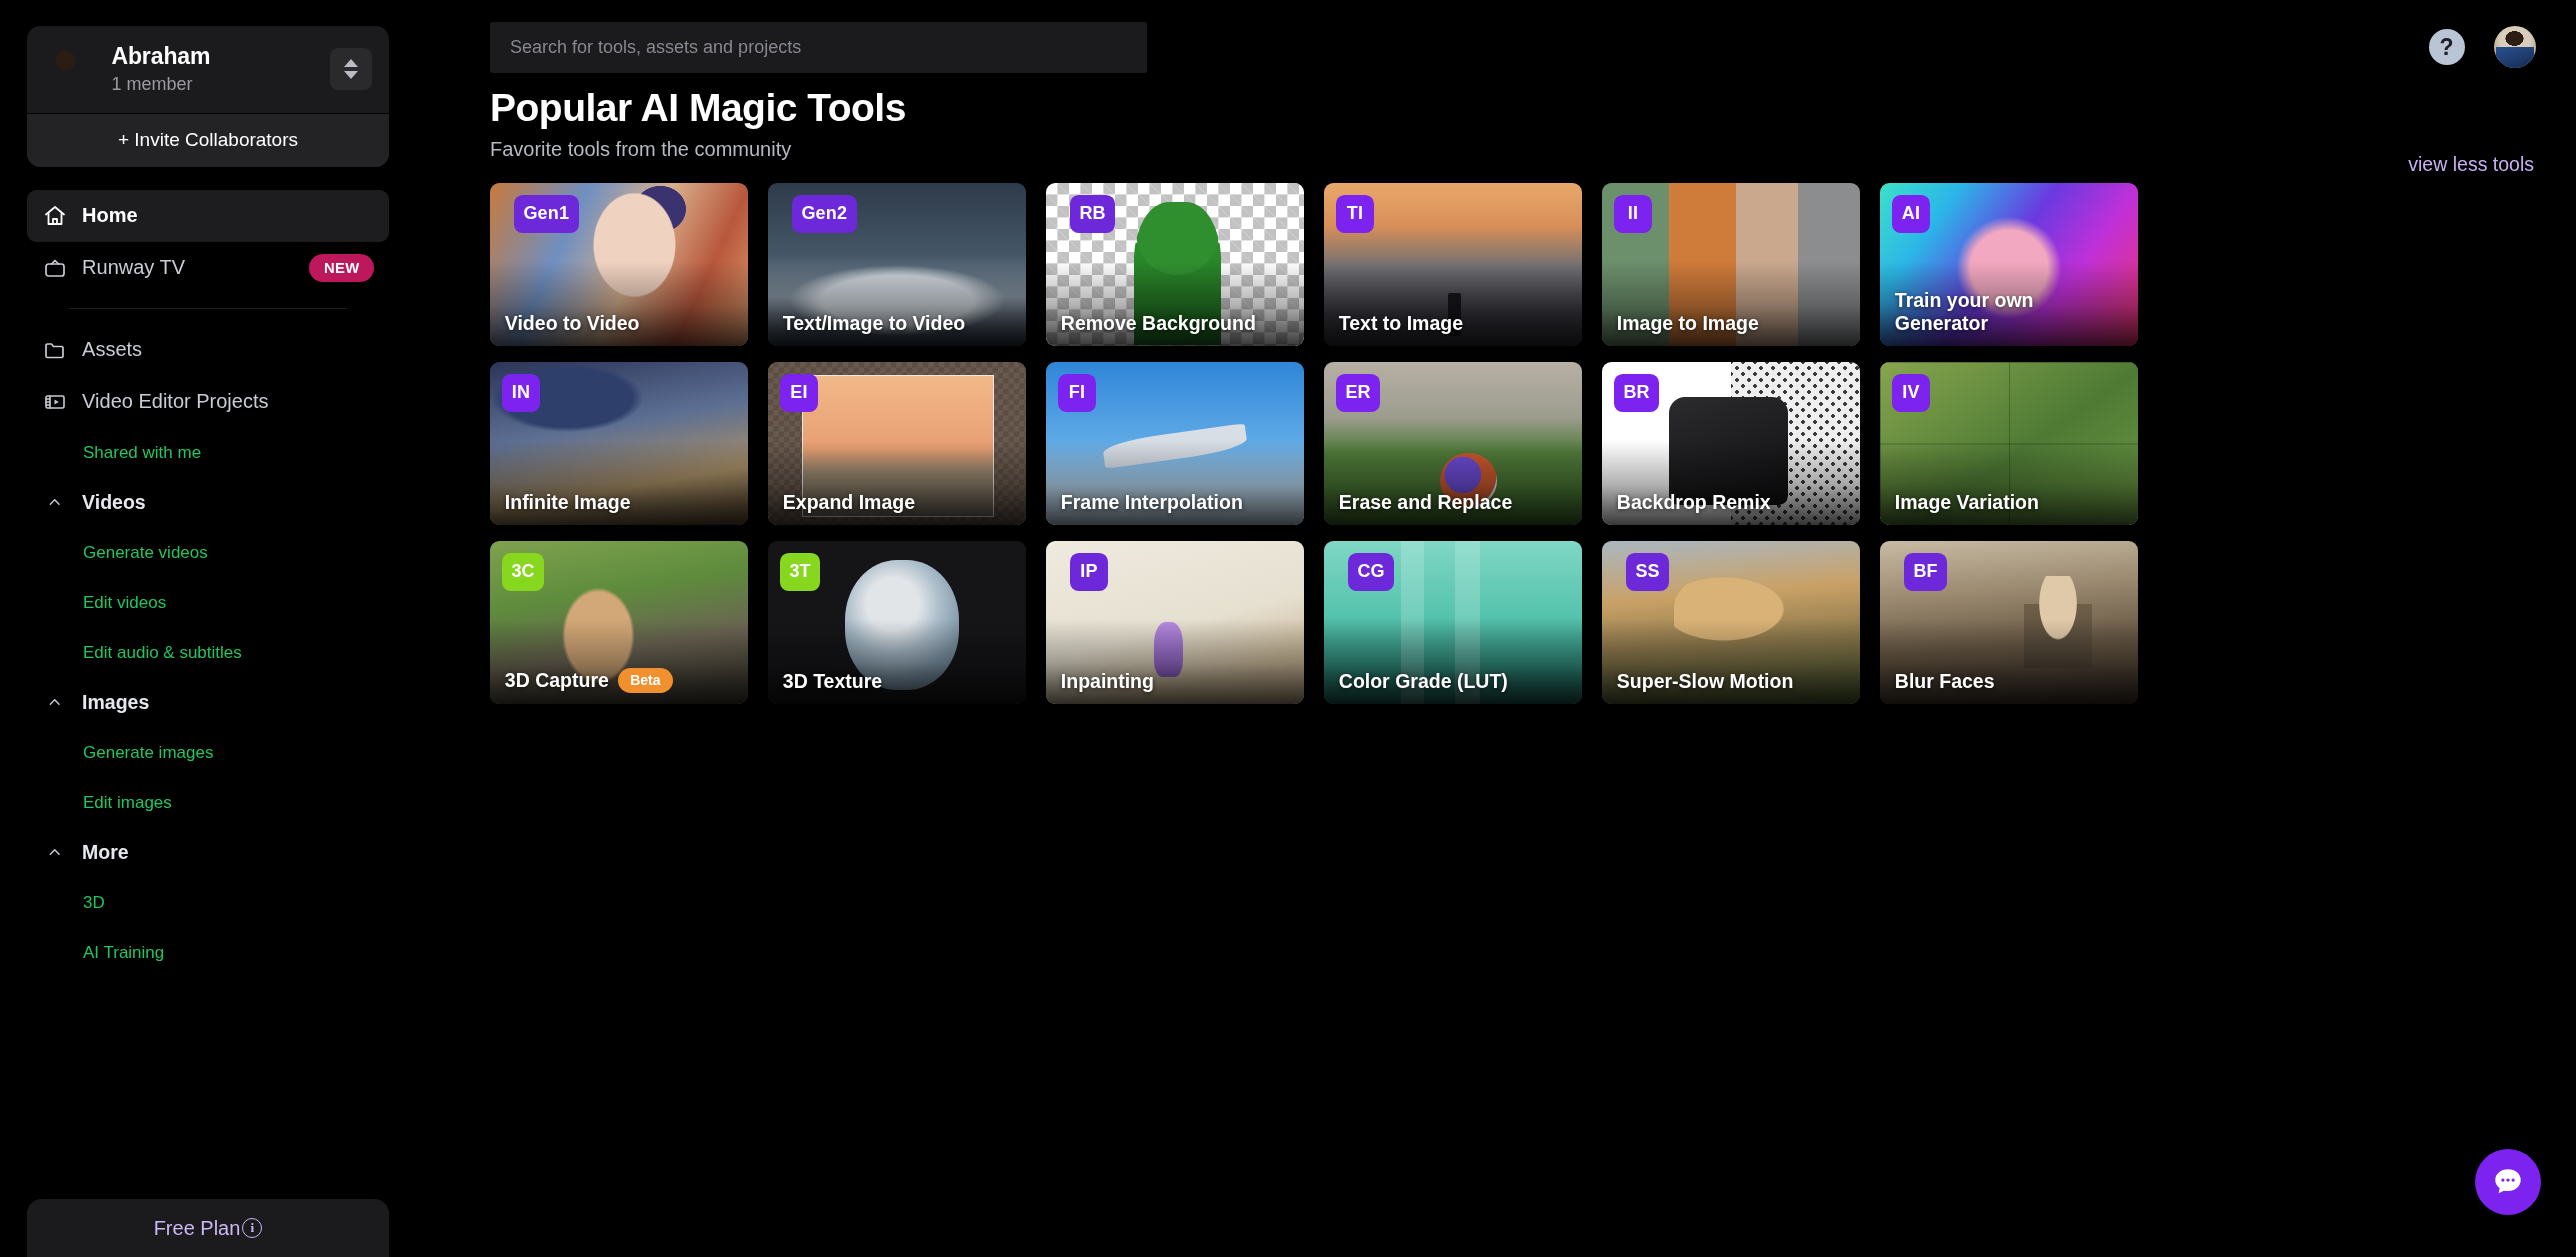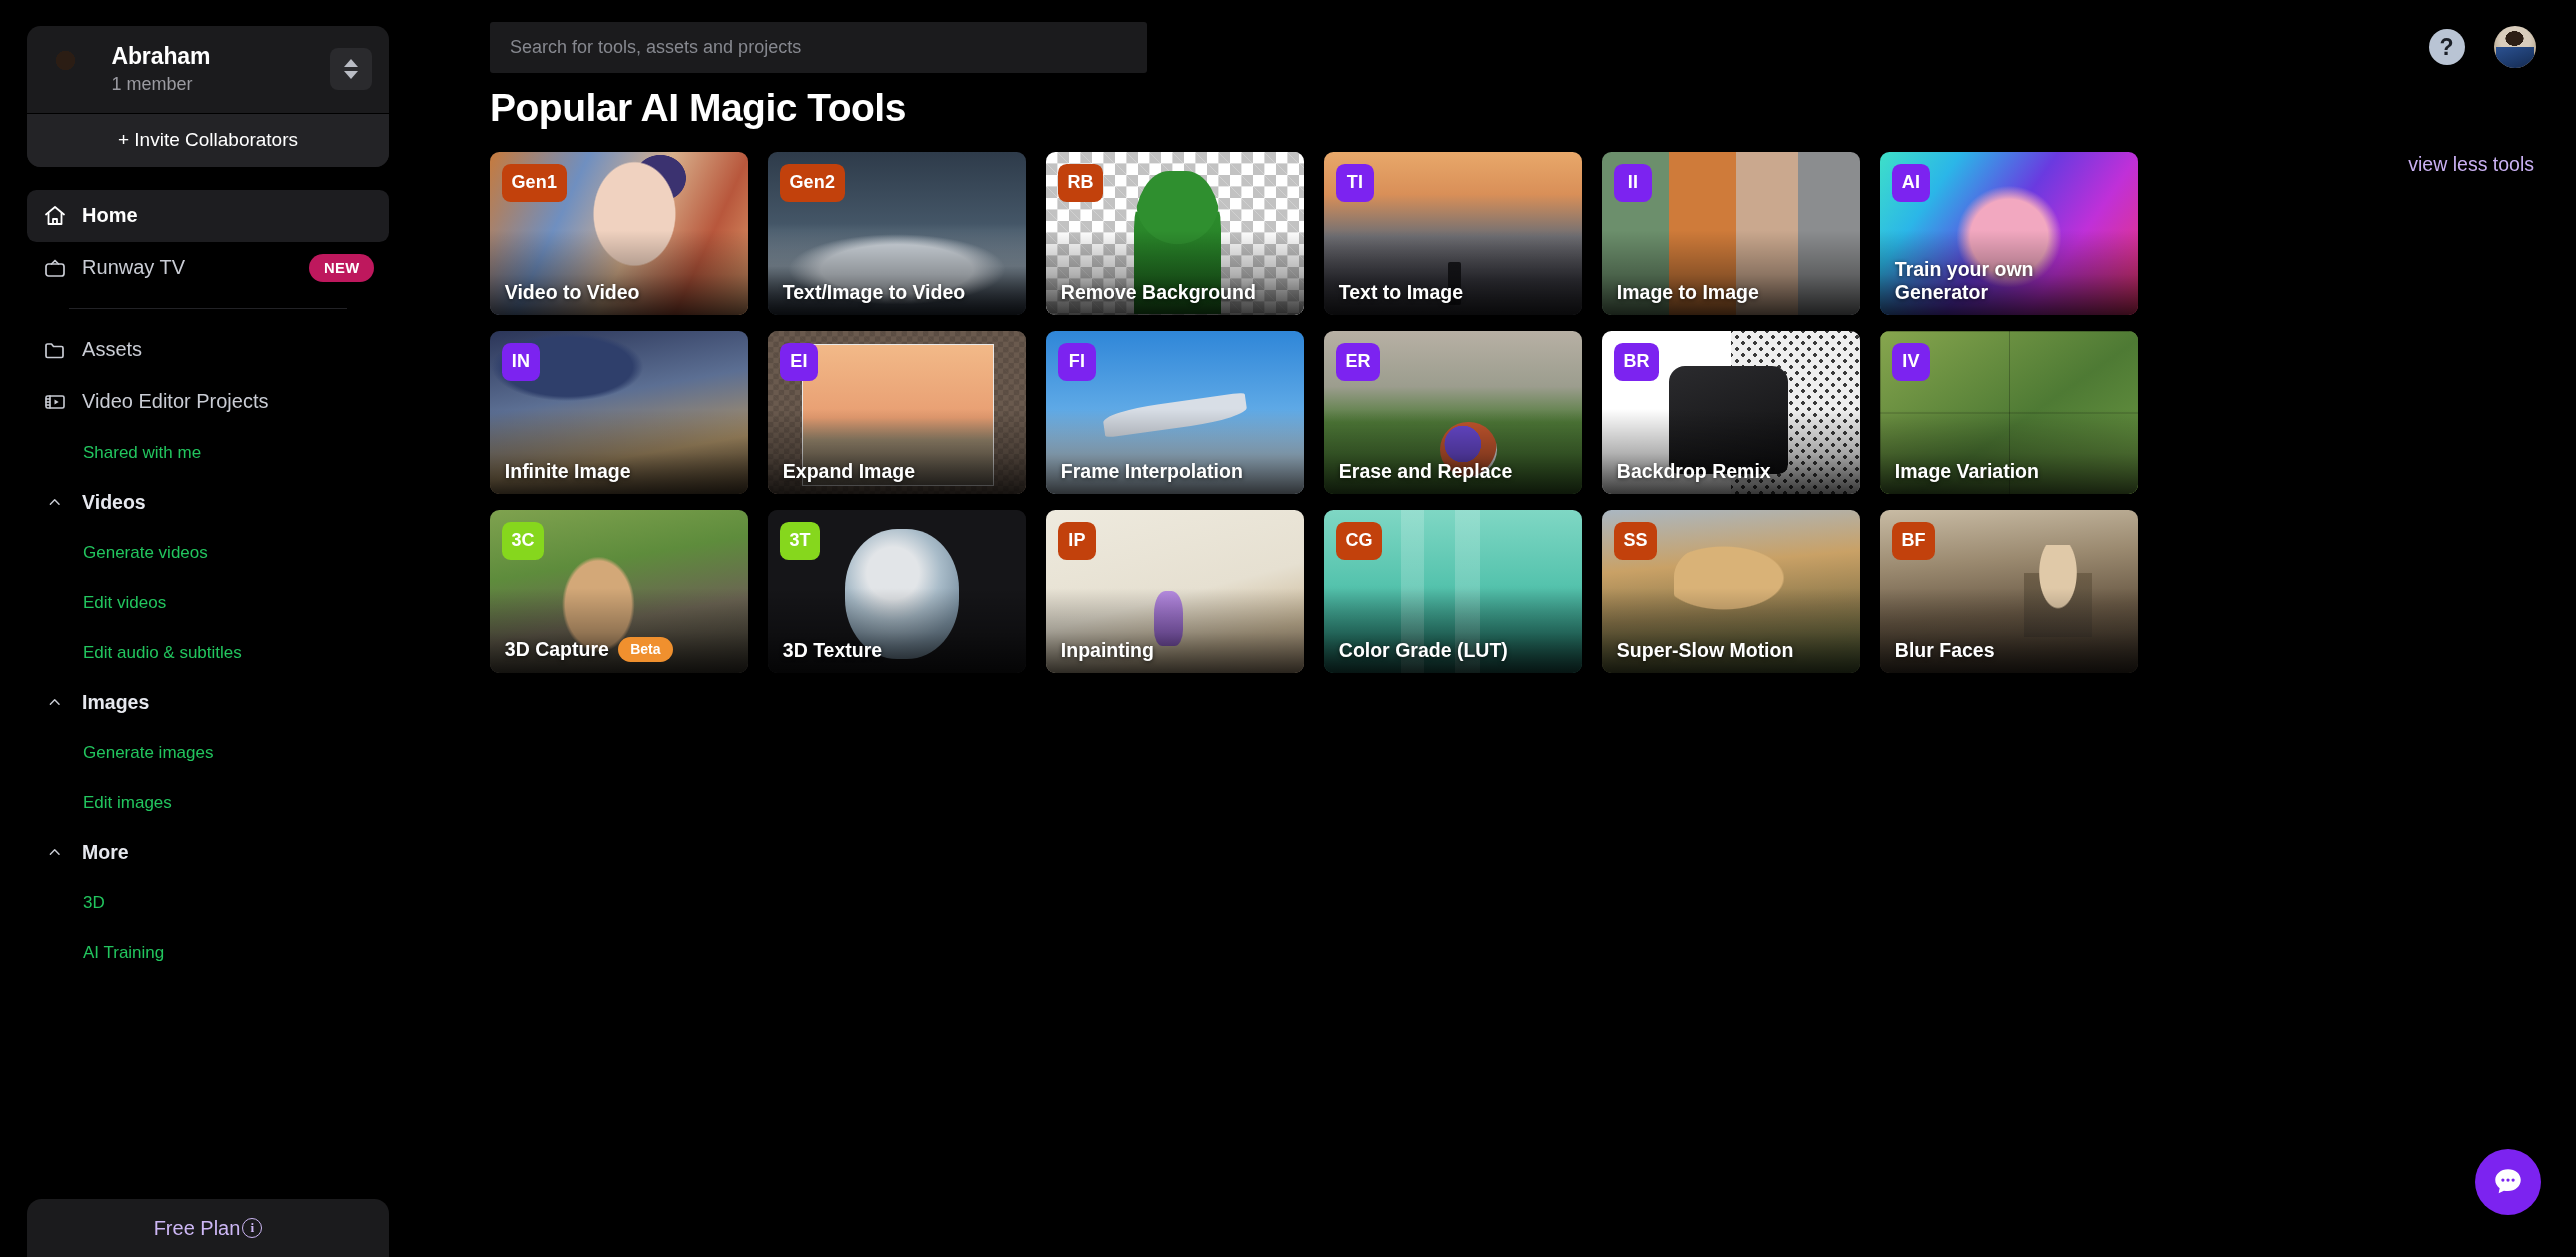--- a/index.html
+++ b/index.html
@@ -157,21 +157,21 @@
   }
   .card-badge {
     position: absolute; left: 12px; top: 12px;
     min-width: 38px; height: 38px; padding: 0 9.4px;
     border-radius: 8.7px;
     display: flex; align-items: center; justify-content: center;
     color: #ffffff; font-size: 18px; font-weight: 700; letter-spacing: 0.2px;
     z-index: 3;
   }
   .b-purple { background: #7c23f0; }
-  .b-pink   { background: #c2410c; }
+  .b-pink   { background: #6d28d9; margin-left: 12px; }
   .b-green  { background: #86d71d; }
   .card-title {
     position: absolute; left: 14.8px; bottom: 10.7px; right: 12px;
     color: #ffffff; font-size: 19.5px; font-weight: 700; line-height: 1.18;
     z-index: 3; display: flex; align-items: center; flex-wrap: wrap; gap: 9.4px;
     text-shadow: 0 1.3px 4px rgba(0,0,0,0.65);
   }
   .tag-beta {
     background: #f0902e; color: #ffffff; font-size: 14px; font-weight: 600;
     padding: 4px 12px; border-radius: 670px; text-shadow: none;
@@ -450,20 +450,21 @@
         <input class="search-input" type="text" placeholder="Search for tools, assets and projects" style="">
       </div>
       <div class="top-right">
         <div class="help-btn">?</div>
         <div class="user-avatar"></div>
       </div>
     </div>
 
     <div class="heading-row">
       <div class="page-title">Popular AI Magic Tools</div>
+      <div class="page-sub">Favorite tools from the community</div>
     </div>
     <div class="viewless">view less tools</div>
 
     <div class="grid" id="tool-grid">
         <div class="card">
           <div class="art art-v2v"></div>
           <div class="shade"></div>
           <div class="card-badge b-pink">Gen1</div>
           <div class="card-title">
             <span>Video to Video</span>

